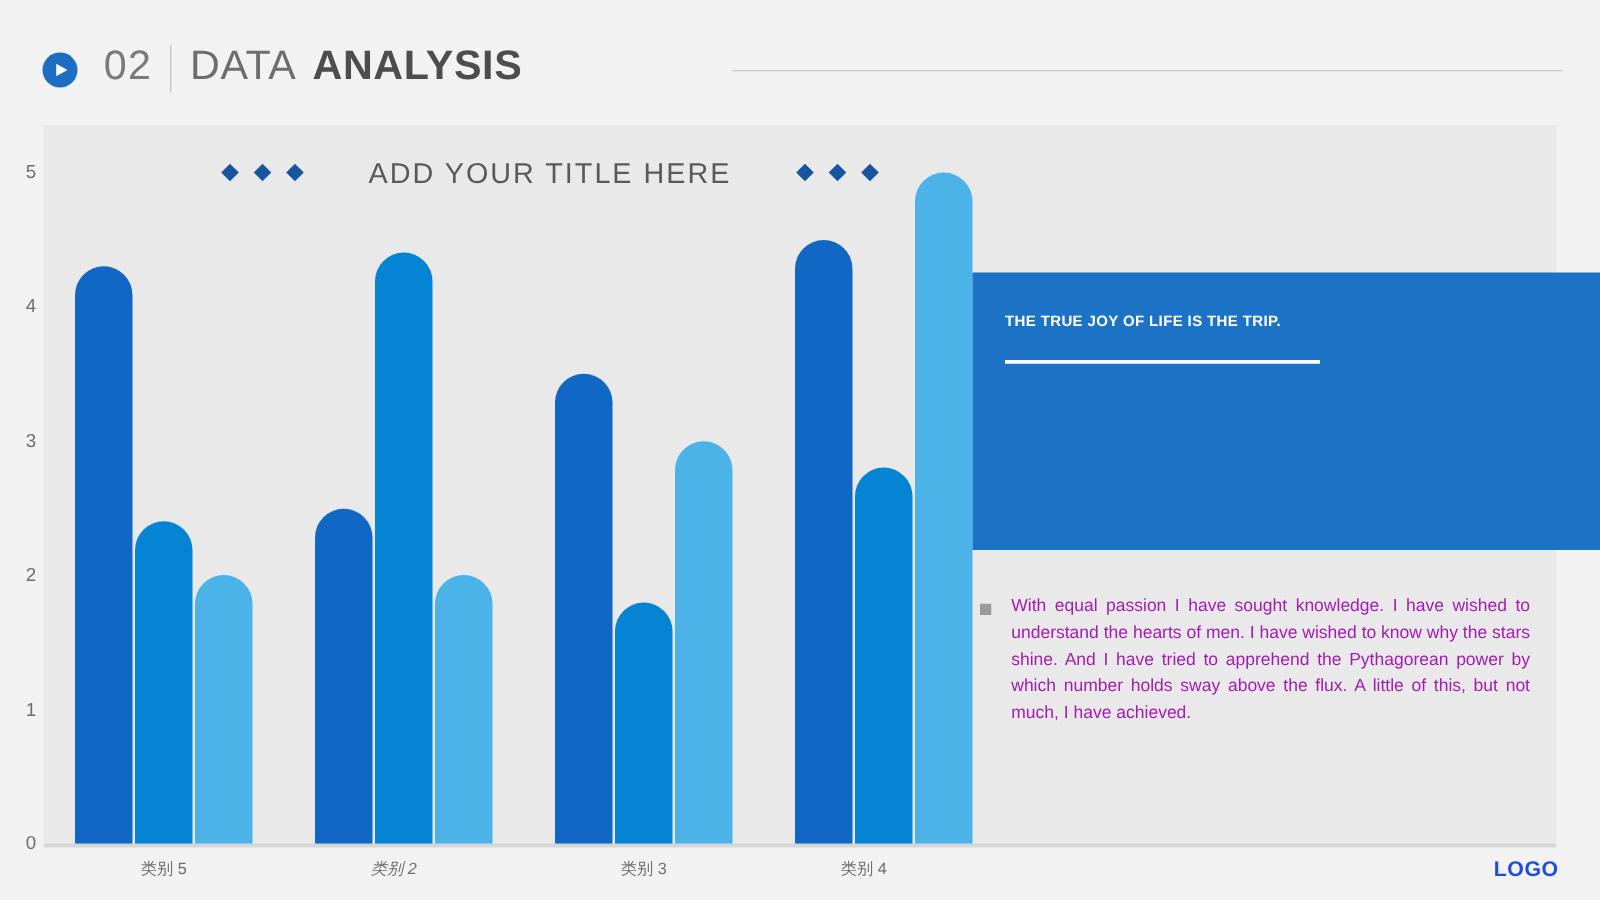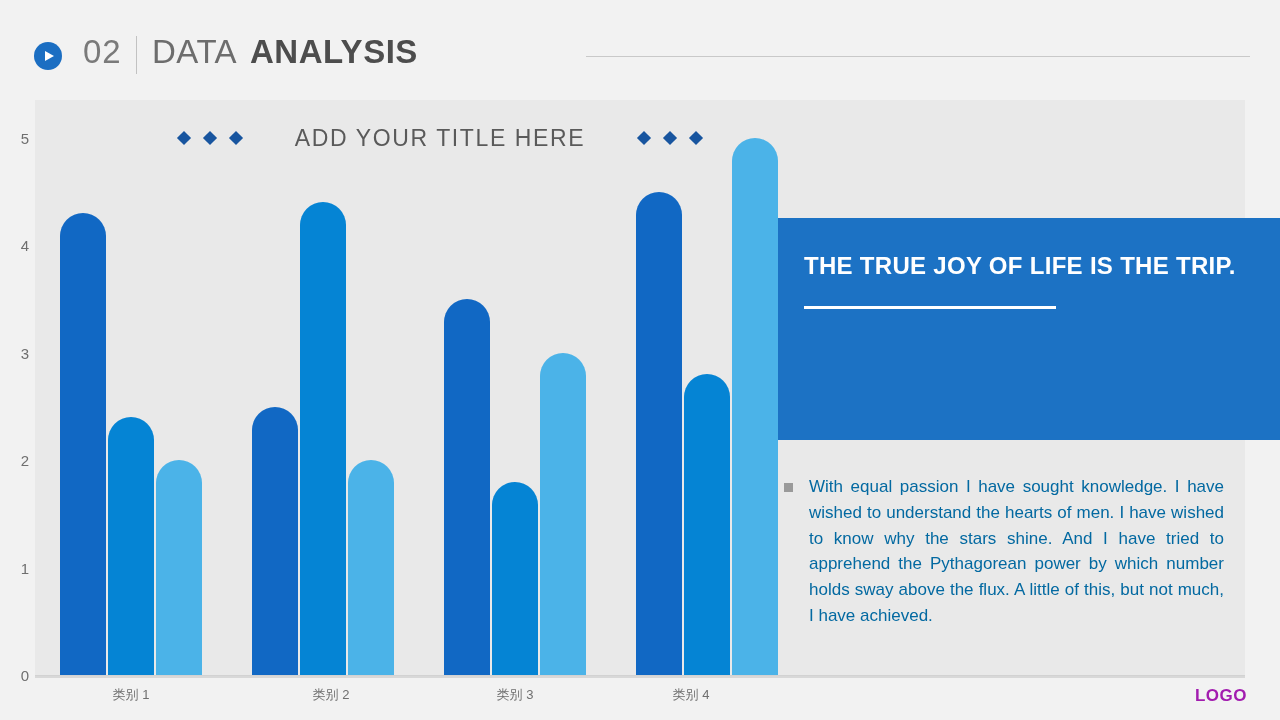--- a/index.html
+++ b/index.html
@@ -90,52 +90,52 @@
     font-size: 13px; color: #6f6f6f; white-space: nowrap;
   }
 
   
   .callout {
     position: absolute; left: 778px; top: 218px;
     width: 502px; height: 222px; background: #1C72C4;
     padding: 30px 26px 0 26px;
   }
   .callout-head {
-    font-size: 24px; font-weight: 700; color: #ffffff;
+    font-size: 12px; font-weight: 700; color: #ffffff;
     line-height: 1.5; letter-spacing: 0.3px;
   }
   .callout-rule {
     margin-top: 22px; width: 252px; height: 3px; background: #ffffff;
   }
   .callout-body {
     margin-top: 22px; font-size: 15px; color: #f2f7fb;
     line-height: 1.45; letter-spacing: 0.1px;
   }
 
   
   .bullet-block {
     position: absolute; left: 784px; top: 474px;
     width: 440px; display: flex; gap: 16px;
   }
   .bullet-sq {
     width: 9px; height: 9px; background: #9a9a9a; margin-top: 9px; flex: 0 0 auto;
   }
   .bullet-text {
-    font-size: 17px; color: #0369a1; line-height: 1.52;
+    font-size: 14px; color: #a21caf; line-height: 1.52;
     text-align: justify; text-justify: inter-word;
   }
 
   
   .footer-rule {
     position: absolute; left: 35px; top: 676px; width: 1210px; height: 2px;
     background: #d8d8d8;
   }
   .logo {
     position: absolute; right: 33px; top: 686px;
-    font-size: 17px; font-weight: 700; color: #a21caf; letter-spacing: 0.5px;
+    font-size: 17px; font-weight: 700; color: #1d4ed8; letter-spacing: 0.5px;
   }
 </style>
 </head>
 <body>
 
 <div class="slide">
 
   <div class="header">
     <div class="play-btn">
       <div class="tri"></div>
@@ -185,22 +185,22 @@
           <div class="bar" style="left: 505px; height: 322.2px; background: rgb(75, 179, 232);"></div>
           <div class="bar" style="left: 601px; height: 483.3px; background: rgb(17, 104, 196);"></div>
           <div class="bar" style="left: 649px; height: 300.72px; background: rgb(5, 132, 212);"></div>
           <div class="bar" style="left: 697px; height: 537px; background: rgb(75, 179, 232);"></div>
         </div>
       <div class="axis-line"></div>
     </div>
   </div>
 
   <div class="xlabels" id="xlabels">
-      <div class="xlabel" style="left: 96px;">类别 1</div>
-      <div class="xlabel" style="left: 296px;">类别 2</div>
+      <div class="xlabel" style="left: 96px;">类别 5</div>
+      <div class="xlabel" style="left: 280px; font-style: italic;">类别 2</div>
       <div class="xlabel" style="left: 480px;">类别 3</div>
       <div class="xlabel" style="left: 656px;">类别 4</div>
     </div>
 
   <div class="callout">
     <div class="callout-head">
       <div>THE TRUE JOY OF LIFE IS THE TRIP.</div>
     </div>
     <div class="callout-rule"></div>
   </div>

